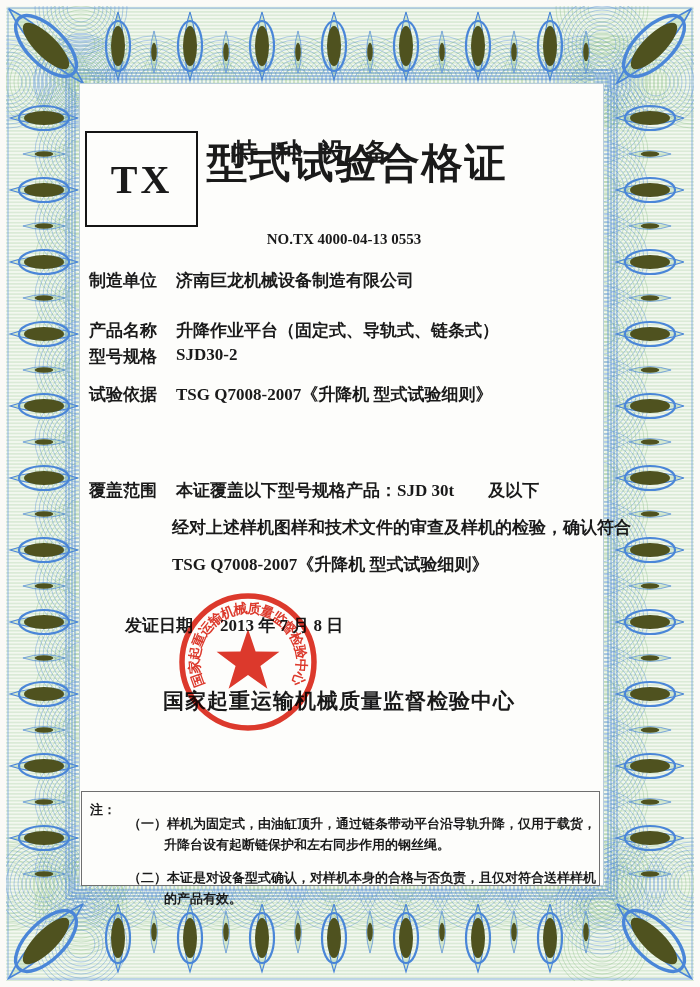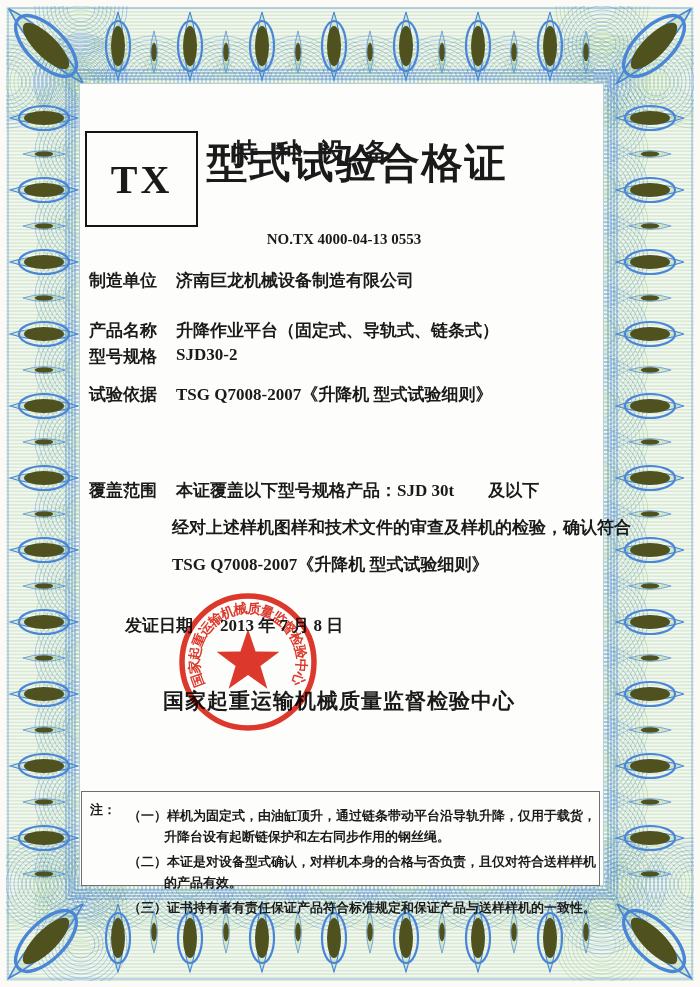--- a/index.html
+++ b/index.html
@@ -43,21 +43,21 @@
   .issuer{
     position:absolute;left:83px;top:603px;width:350px;text-align:center;
     font-size:21px;font-weight:bold;letter-spacing:1px;z-index:2;white-space:nowrap;
   }
   .notes-box{
     position:absolute;left:1px;top:707px;width:519px;height:95px;
     border:1px solid #6f6f6f;box-sizing:border-box;font-size:13px;font-weight:600;
   }
   .notes-label{position:absolute;left:8px;top:9px;}
   .notes-list{position:absolute;left:46px;top:9px;width:468px;line-height:21px;}
-  .note-item{padding-left:36px;text-indent:-36px;margin:4px 0 2px 0;}
+  .note-item{padding-left:36px;text-indent:-36px;margin:12px 0 2px 0;}
 </style>
 </head>
 <body>
 
 <div class="certificate">
 
   <div id="border-host"><svg width="700" height="987" viewBox="0 0 700 987" xmlns="http://www.w3.org/2000/svg">
         <defs>
           <clipPath id="frameClip">
             <path d="M6,6H694V981H6Z M79,83H604V886H79Z" clip-rule="evenodd"></path>
@@ -1315,18 +1315,17 @@
           <text font-size="13.5" font-weight="bold" fill="#dc2a1c" font-family="Liberation Serif, DejaVu Serif, serif"><textPath href="#sealArc" startOffset="2" textLength="200" lengthAdjust="spacing">国家起重运输机械质量监督检验中心</textPath></text>
         </svg></div>
 
     <div class="issuer">国家起重运输机械质量监督检验中心</div>
 
     <div class="notes-box">
       <div class="notes-label">注：</div>
       <div class="notes-list">
         <p class="note-item"><span>（一）</span><span>样机为固定式，由油缸顶升，通过链条带动平台沿导轨升降，仅用于载货，升降台设有起断链保护和左右同步作用的钢丝绳。</span></p>
         <p class="note-item"><span>（二）</span><span>本证是对设备型式确认，对样机本身的合格与否负责，且仅对符合送样样机的产品有效。</span></p>
-        <p class="note-item"><span>（三）</span><span>证书持有者有责任保证产品符合标准规定和保证产品与送样样机的一致性。</span></p>
       </div>
     </div>
 
   </div>
 </div>
 
 </body></html>

